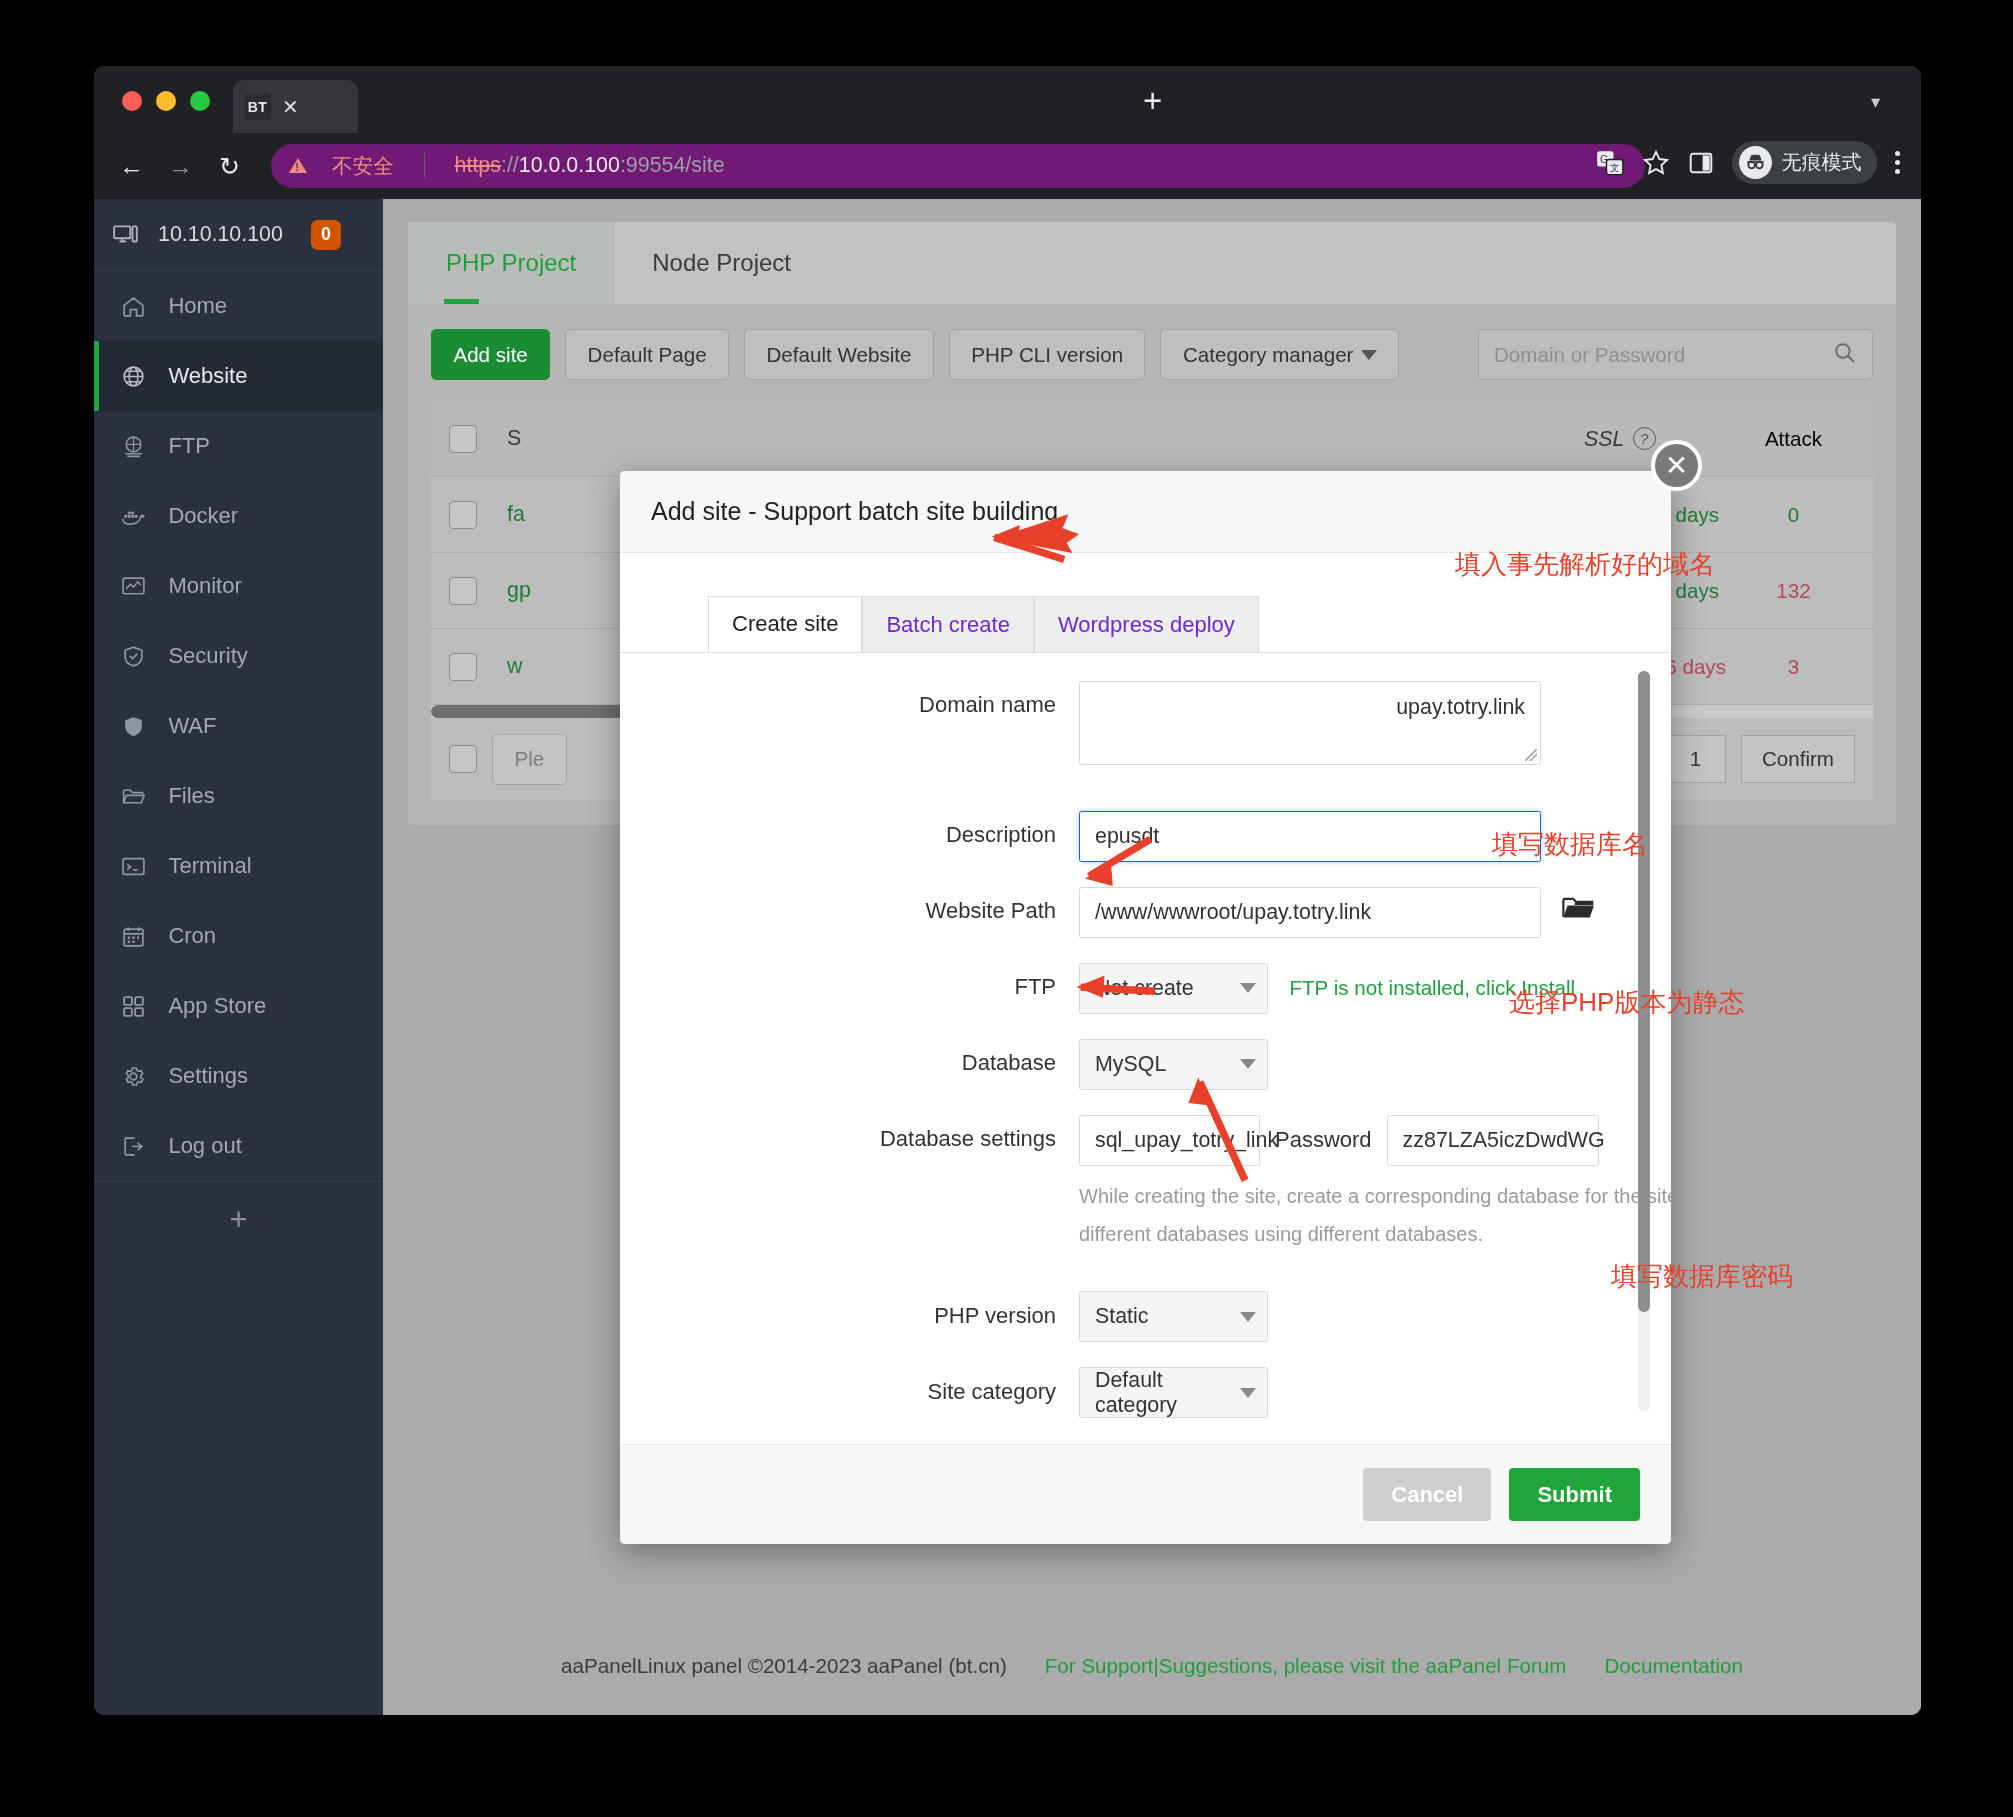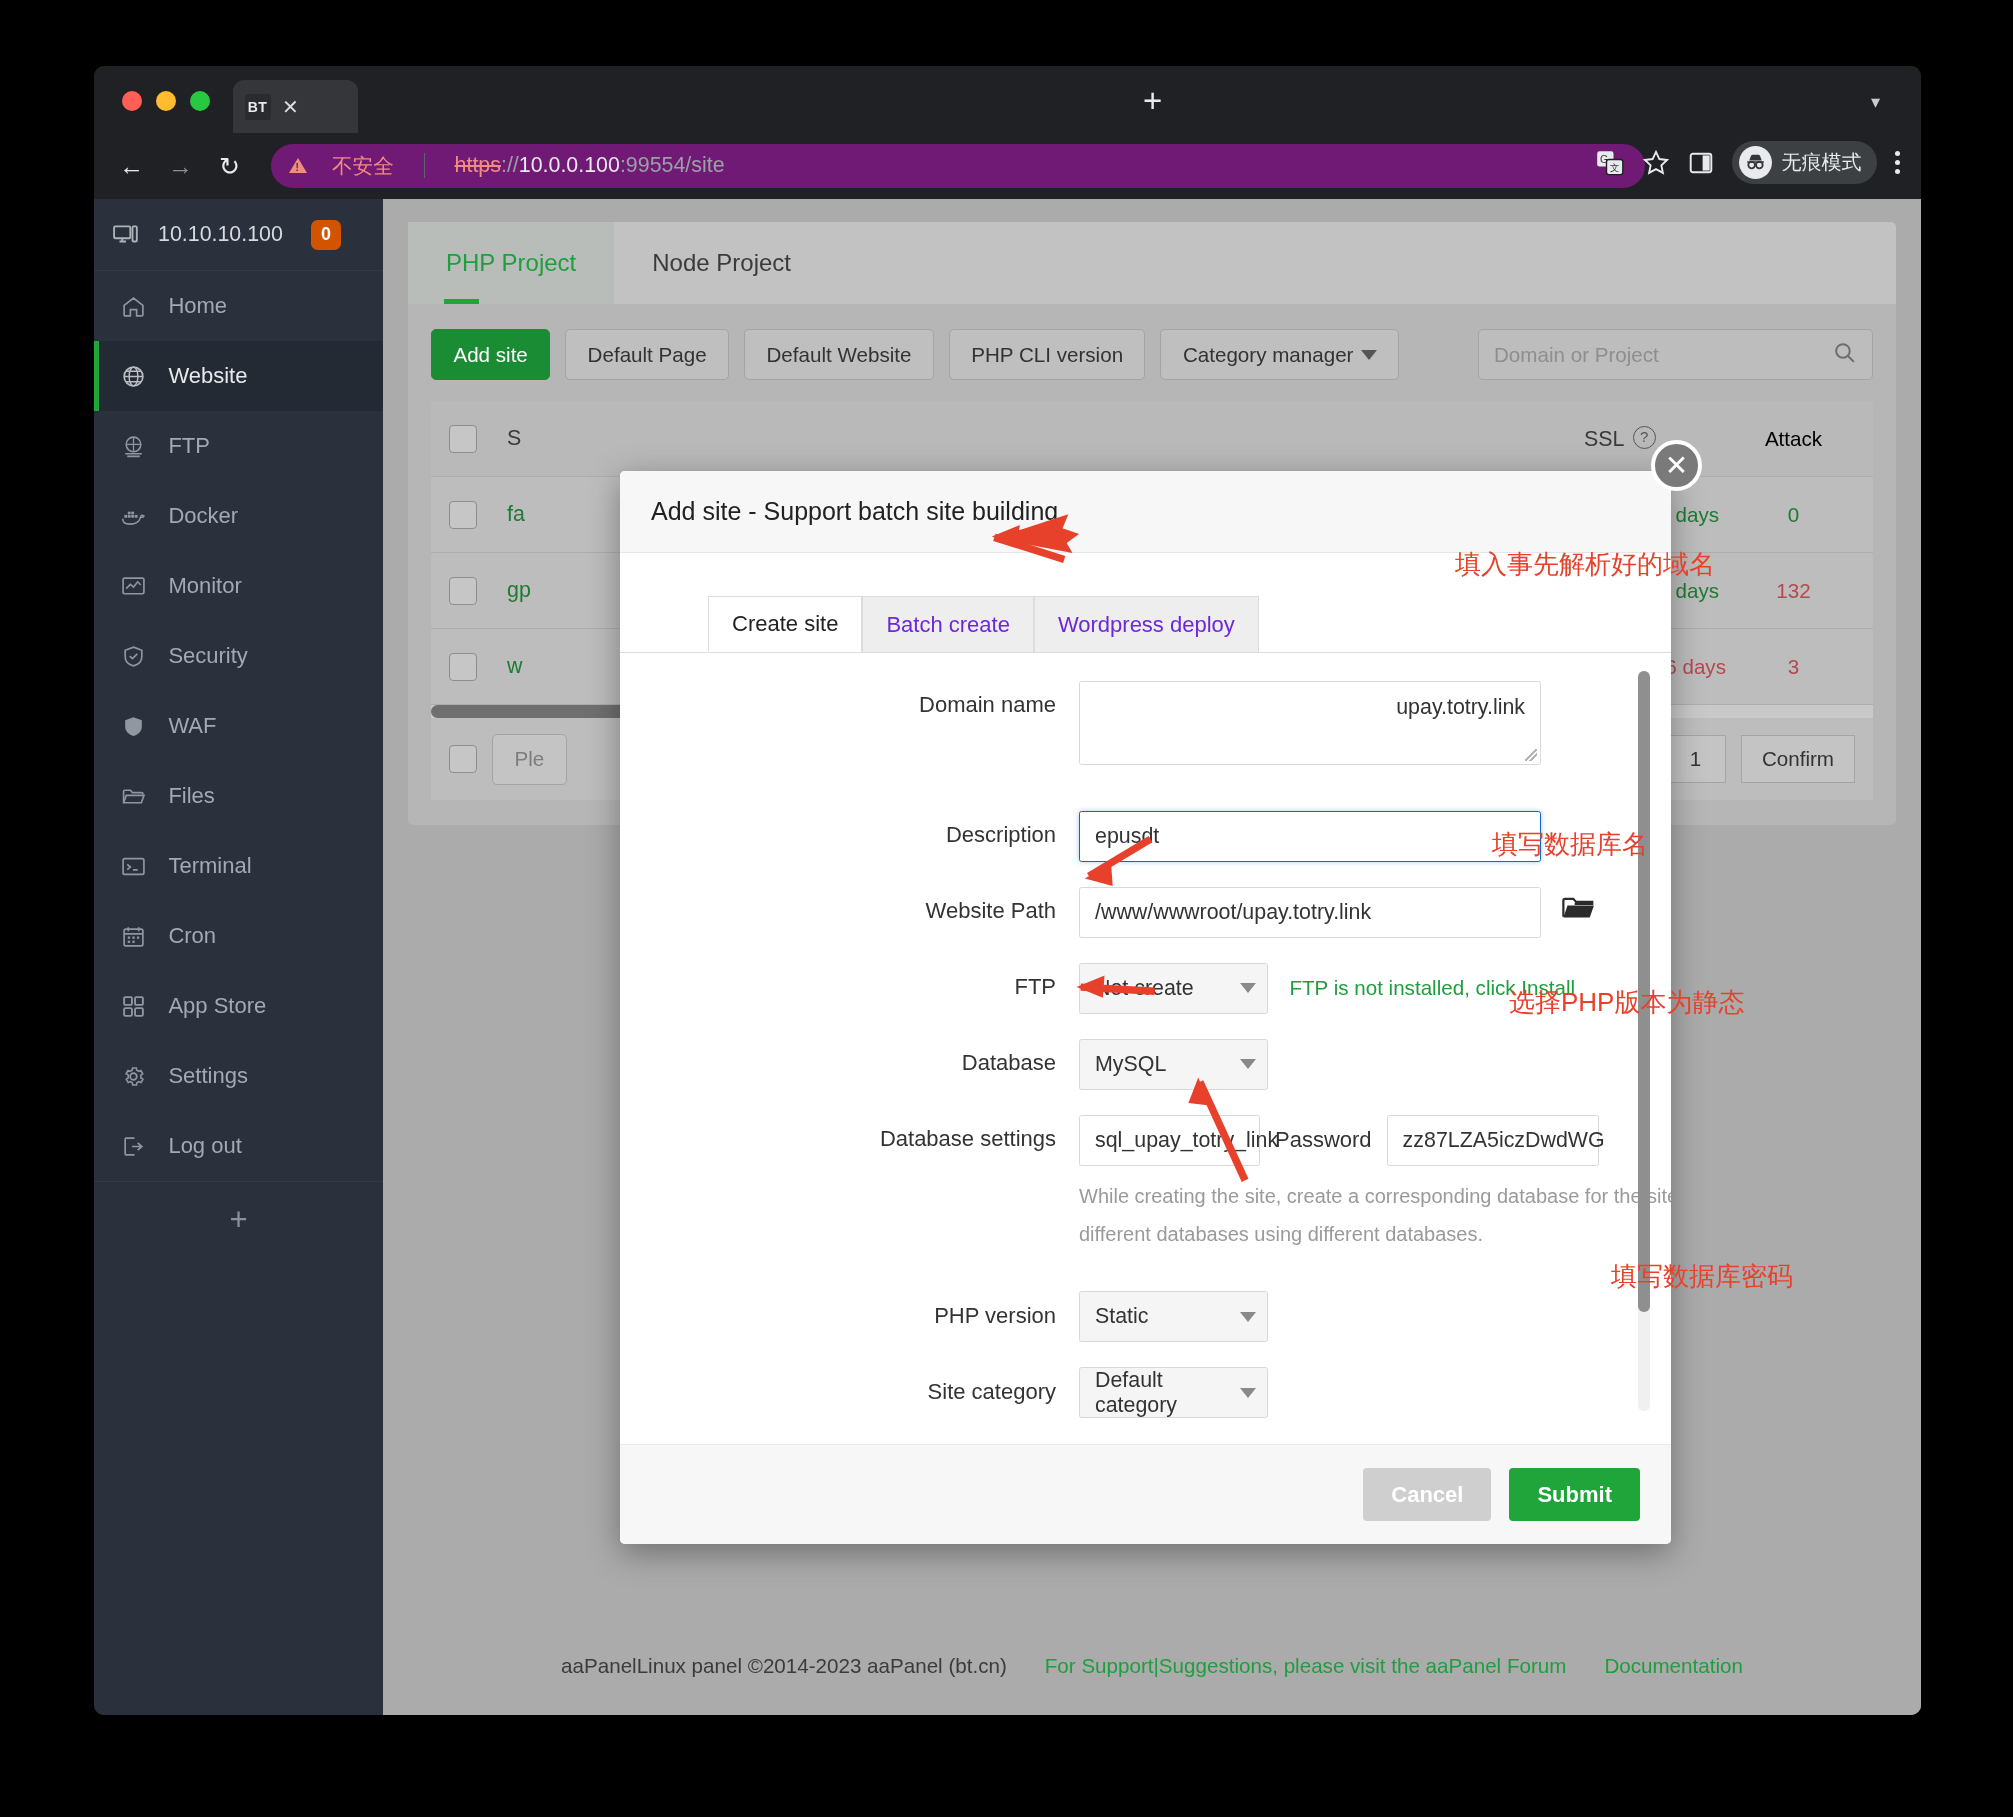--- a/index.html
+++ b/index.html
@@ -161,21 +161,21 @@
     display:flex; align-items:center; height: 76px; border-bottom:0.8px solid #adadad; padding: 0 18px;
   }
   .tbl .hrow { background:#b9b9b9; }
   .cb { width: 28px; height: 28px; border:0.8px solid #8d8d8d; border-radius:4.1px; background:#c6c6c6; flex:none; }
   .cname { margin-left: 30px; font-size: 21.4px; color:#1f7a33; white-space:nowrap; }
   .cname.dark { color:#3a3a3a; }
   .cssl { margin-left:auto; width: 148px; font-size: 20.6px; line-height: 1.25; }
   .catk { width: 123px; text-align:center; font-size: 20.6px; }
   .green { color:#1f7a33; }
   .red { color:#b5494f; }
-  .hlbl { font-size: 21.4px; color:#3a3a3a; display:flex; align-items:flex-start; gap:8.2px; }
+  .hlbl { font-size: 21.4px; color:#3a3a3a; display:flex; align-items:center; gap:8.2px;font-style:italic; }
   .qmark { width:23px;height:23px;border:1.6px solid #555;border-radius:50%;font-size:15px;display:inline-flex;align-items:center;justify-content:center;color:#555;}
   .hscroll { height: 13px; background:#c9c9c9; margin: 0; position:relative; }
   .hscroll i { position:absolute; left:0; top:0; height:13px; width: 58%; background:#6f6f6f; border-radius:6.6px; display:block;}
   .pager { display:flex; align-items:center; height: 82px; padding: 0 18px; gap: 15px; }
   .pg-input { width: 61px; height: 48px; border:0.8px solid #a4a4a4; background:#c4c4c4; display:flex;align-items:center;justify-content:center;font-size:20.6px;color:#333;}
   .pg-btn { height: 48px; padding: 0 20px; border:0.8px solid #a4a4a4; background:#c4c4c4; display:flex;align-items:center;font-size:20.6px;color:#333;}
 
   .footer {
     position:absolute; left:0; bottom: 0; width:100%; height: 99px; background:#ababab;
     display:flex; align-items:center; justify-content:center; gap: 38px; font-size: 20.6px;
@@ -490,21 +490,21 @@
           <div class="btnrow">
             <div class="btn primary">Add site</div>
             <div class="btn">Default Page</div>
             <div class="btn">Default Website</div>
             <div class="btn">PHP CLI version</div>
             <div class="btn sel">
               <span>Category manager</span>
               <span class="caret"></span>
             </div>
             <div class="searchbox">
-              <span>Domain or Project</span>
+              <span>Domain or Password</span>
               <span>
                 <svg width="25" height="25" viewBox="0 0 24 24">
                     <circle cx="10.5" cy="10.5" r="6.5" fill="none" stroke="#6d6d6d" stroke-width="1.9"></circle>
                     <path d="M15.4 15.4L21 21" stroke="#6d6d6d" stroke-width="1.9"></path>
                   </svg>
               </span>
             </div>
           </div>
 
           <div class="tbl">

